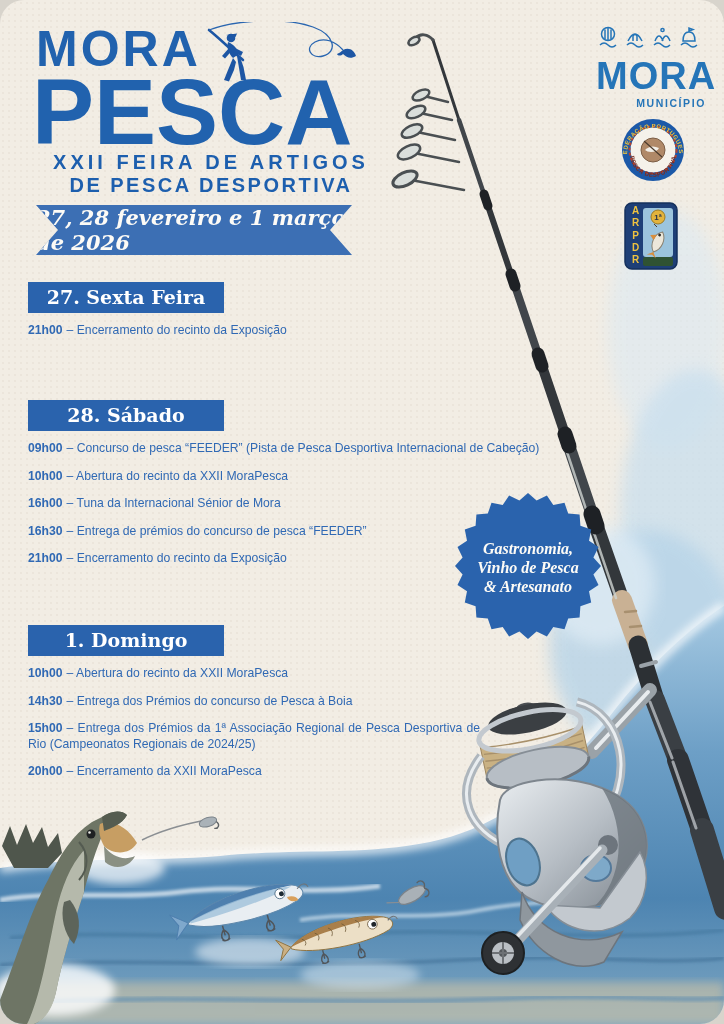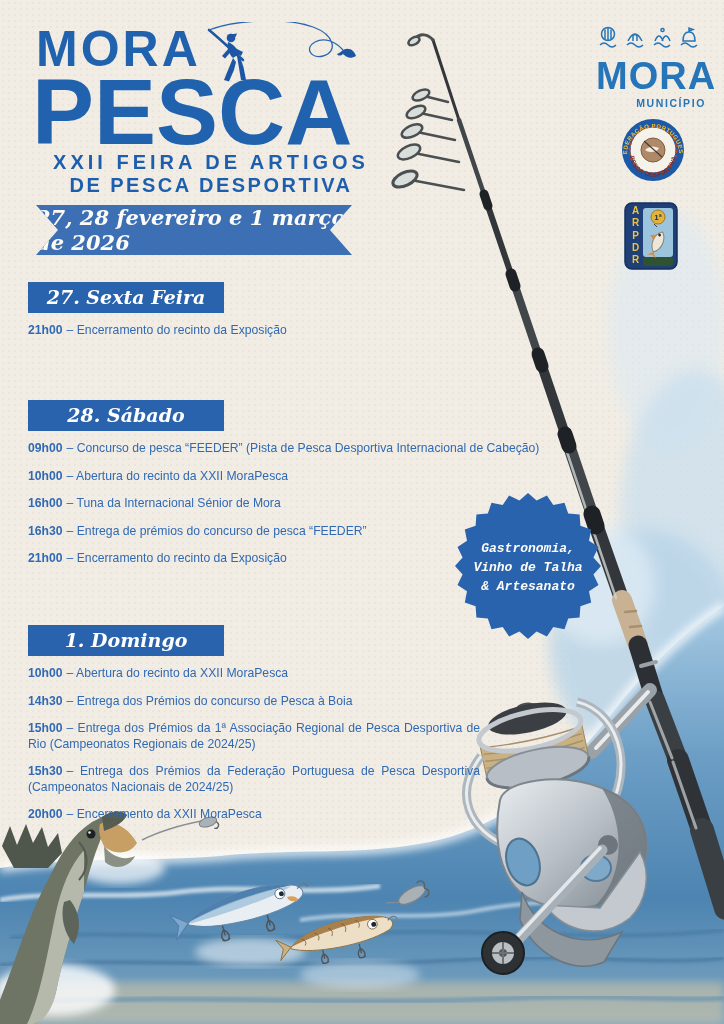--- a/index.html
+++ b/index.html
@@ -2,20 +2,21 @@
 <html><head>
 <meta charset="utf-8">
 <style>
   html,body{margin:0;padding:0;background:#d8d4cc;}
   .poster{
     position:relative;width:724px;height:1024px;margin:0 auto;overflow:hidden;
     background:#f2ede4;
     background-image:radial-gradient(rgba(150,130,100,0.07) 1px, transparent 1.2px);
     background-size:6px 6px;
     font-family:"Liberation Sans", sans-serif;
+    border-radius:24px;
   }
   .art{position:absolute;inset:0;width:724px;height:1024px;}
   
   .title1{position:absolute;left:36px;top:24px;font-size:50px;line-height:1;font-weight:bold;
     letter-spacing:3px;color:#2162ae;}
   .title2{position:absolute;left:32px;top:66px;font-size:93px;line-height:1;font-weight:bold;
     letter-spacing:0px;color:#2162ae;}
   .fisherman{position:absolute;left:195px;top:22px;width:185px;height:72px;}
   .subtitle1{position:absolute;left:26px;top:151px;width:370px;text-align:center;
     font-size:20px;font-weight:bold;letter-spacing:4px;color:#1d5fae;}
@@ -31,34 +32,34 @@
   .muni-sub{font-size:10.5px;font-weight:bold;letter-spacing:1.6px;text-align:right;margin-top:2px;}
   .fed{position:absolute;left:614px;top:114px;width:78px;height:70px;}
   .assoc{position:absolute;left:624px;top:202px;width:60px;height:72px;}
   .assoc-letters{position:absolute;left:5px;top:3px;}
   .assoc-letters span{display:block;width:13px;text-align:center;font-size:10px;font-weight:bold;
     color:#eec23f;line-height:12.3px;font-family:"Liberation Sans",sans-serif;}
   
   .sched{position:absolute;left:28px;}
   .s1{top:282px;} .s2{top:400px;} .s3{top:584px;margin-top:41px;}
   .sec-head{width:196px;height:31px;line-height:31px;background:#2a63ad;color:#fff;text-align:center;
-    font-family:"DejaVu Serif", serif;font-style:italic;font-weight:bold;font-size:19px;}
+    font-family:"DejaVu Serif", serif;font-weight:bold;font-size:19px;}
   .events{margin-top:10px;}
   .ev{margin:12px 0 0 0;font-size:12.2px;line-height:15.5px;color:#3069b4;width:600px;}
   .ev:first-child{margin-top:0;}
   .s1 .ev{margin-top:20px;}
   .s1 .ev:first-child{margin-top:0;}
   .s3 .ev{width:452px;text-align:justify;}
   .ev b{font-weight:bold;margin-right:4px;}
   
   .seal{position:absolute;left:454px;top:492px;width:148px;height:148px;}
   .seal svg{position:absolute;inset:0;}
   .seal-text{position:absolute;inset:0;display:flex;flex-direction:column;justify-content:center;
-    align-items:center;color:#fdfbf6;font-family:Liberation Mono, monospace;font-style:italic;
-    font-weight:bold;font-size:13px;line-height:19px;text-align:right;padding-top:2px;}
+    align-items:center;color:#fdfbf6;font-family:Liberation Serif, serif;font-style:italic;
+    font-weight:bold;font-size:16px;line-height:19px;text-align:right;padding-top:2px;}
 </style>
 </head>
 <body>
 
 <div class="poster">
 
   <svg class="art" viewBox="0 0 724 1024" aria-hidden="true">
     <defs>
       <linearGradient id="waterGrad" x1="0" y1="0" x2="0" y2="1">
         <stop offset="0" stop-color="#a5c9e2"></stop>
@@ -340,29 +341,28 @@
       <p class="ev"><b>21h00</b><span>– Encerramento do recinto da Exposição</span></p>
     </div>
   </section>
 
   <section class="sched s3">
     <div class="sec-head">1. Domingo</div>
     <div class="events">
       <p class="ev"><b>10h00</b><span>– Abertura do recinto da XXII MoraPesca</span></p>
       <p class="ev"><b>14h30</b><span>– Entrega dos Prémios do concurso de Pesca à Boia</span></p>
       <p class="ev"><b>15h00</b><span>– Entrega dos Prémios da 1ª Associação Regional de Pesca Desportiva de Rio (Campeonatos Regionais de 2024/25)</span></p>
-      <p class="ev"><b>15h30</b><span>– Entrega dos Prémios da Federação Portuguesa de Pesca Desportiva (Campeonatos Nacionais de 2024/25)</span></p>
       <p class="ev"><b>20h00</b><span>– Encerramento da XXII MoraPesca</span></p>
     </div>
   </section>
 
   <div class="seal">
     <svg viewBox="0 0 148 148" aria-hidden="true">
       <polygon id="seal-shape" fill="#2a63ad" points="147.0,74.0 139.4,82.6 144.5,92.9 135.0,99.3 137.2,110.5 126.4,114.2 125.6,125.6 114.2,126.4 110.5,137.2 99.3,135.0 92.9,144.5 82.6,139.4 74.0,147.0 65.4,139.4 55.1,144.5 48.7,135.0 37.5,137.2 33.8,126.4 22.4,125.6 21.6,114.2 10.8,110.5 13.0,99.3 3.5,92.9 8.6,82.6 1.0,74.0 8.6,65.4 3.5,55.1 13.0,48.7 10.8,37.5 21.6,33.8 22.4,22.4 33.8,21.6 37.5,10.8 48.7,13.0 55.1,3.5 65.4,8.6 74.0,1.0 82.6,8.6 92.9,3.5 99.3,13.0 110.5,10.8 114.2,21.6 125.6,22.4 126.4,33.8 137.2,37.5 135.0,48.7 144.5,55.1 139.4,65.4"></polygon>
     </svg>
     <div class="seal-text">
       <div>Gastronomia,</div>
-      <div>Vinho de Talha</div>
+      <div>Vinho de Pesca</div>
       <div>&amp; Artesanato</div>
     </div>
   </div>
 
 </div>
 
 </body></html>

